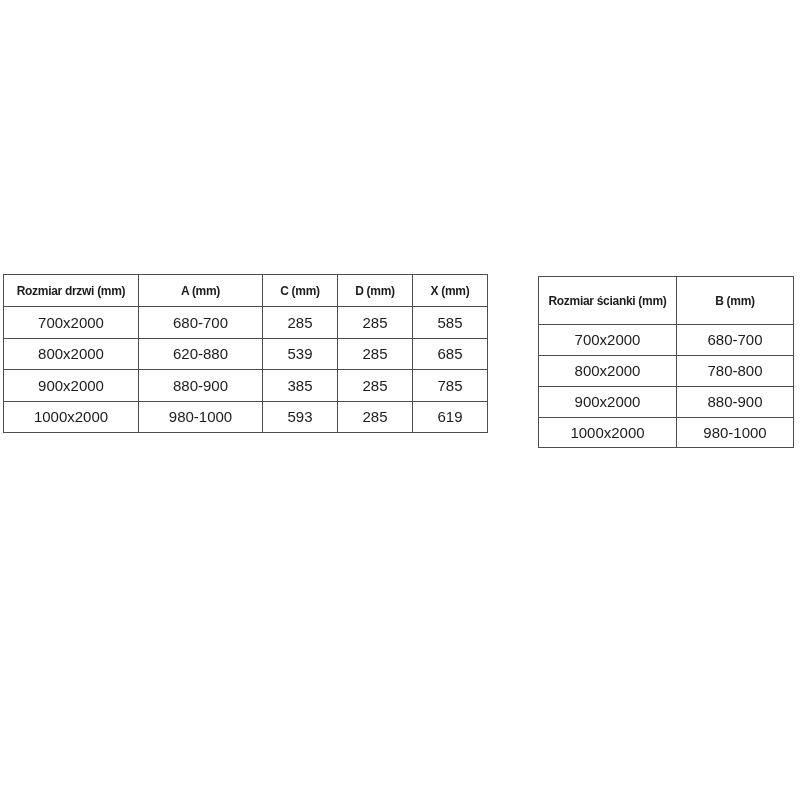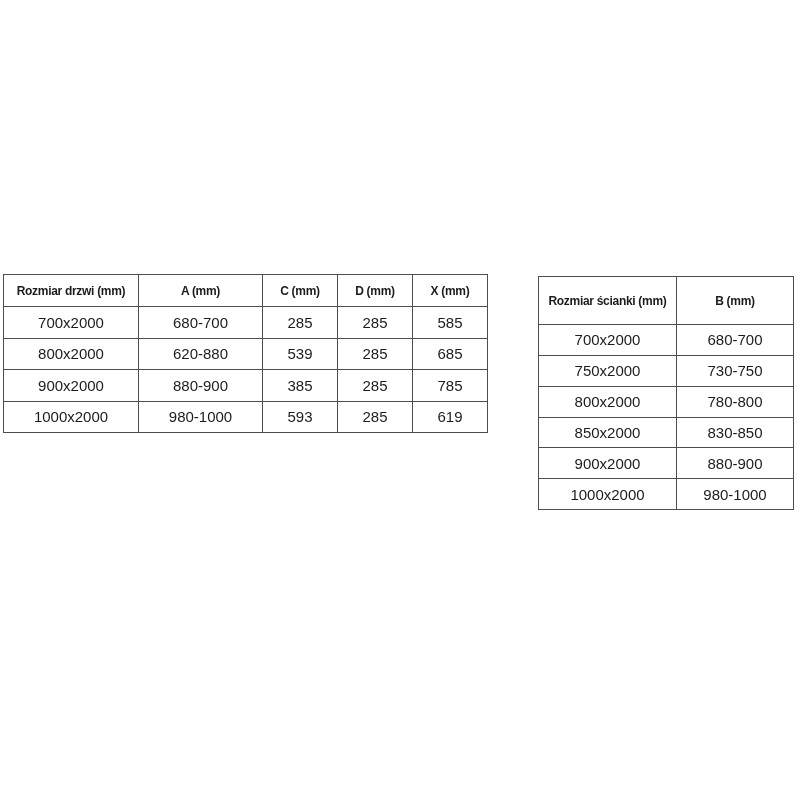--- a/index.html
+++ b/index.html
@@ -122,30 +122,22 @@
           <th>Rozmiar ścianki (mm)</th>
           <th>B (mm)</th>
         </tr>
     </thead>
     <tbody>
         <tr>
           <td>700x2000</td>
           <td>680-700</td>
         </tr>
         <tr>
-          <td>750x2000</td>
-          <td>730-750</td>
-        </tr>
-        <tr>
           <td>800x2000</td>
           <td>780-800</td>
-        </tr>
-        <tr>
-          <td>850x2000</td>
-          <td>830-850</td>
         </tr>
         <tr>
           <td>900x2000</td>
           <td>880-900</td>
         </tr>
         <tr>
           <td>1000x2000</td>
           <td>980-1000</td>
         </tr>
       </tbody>

